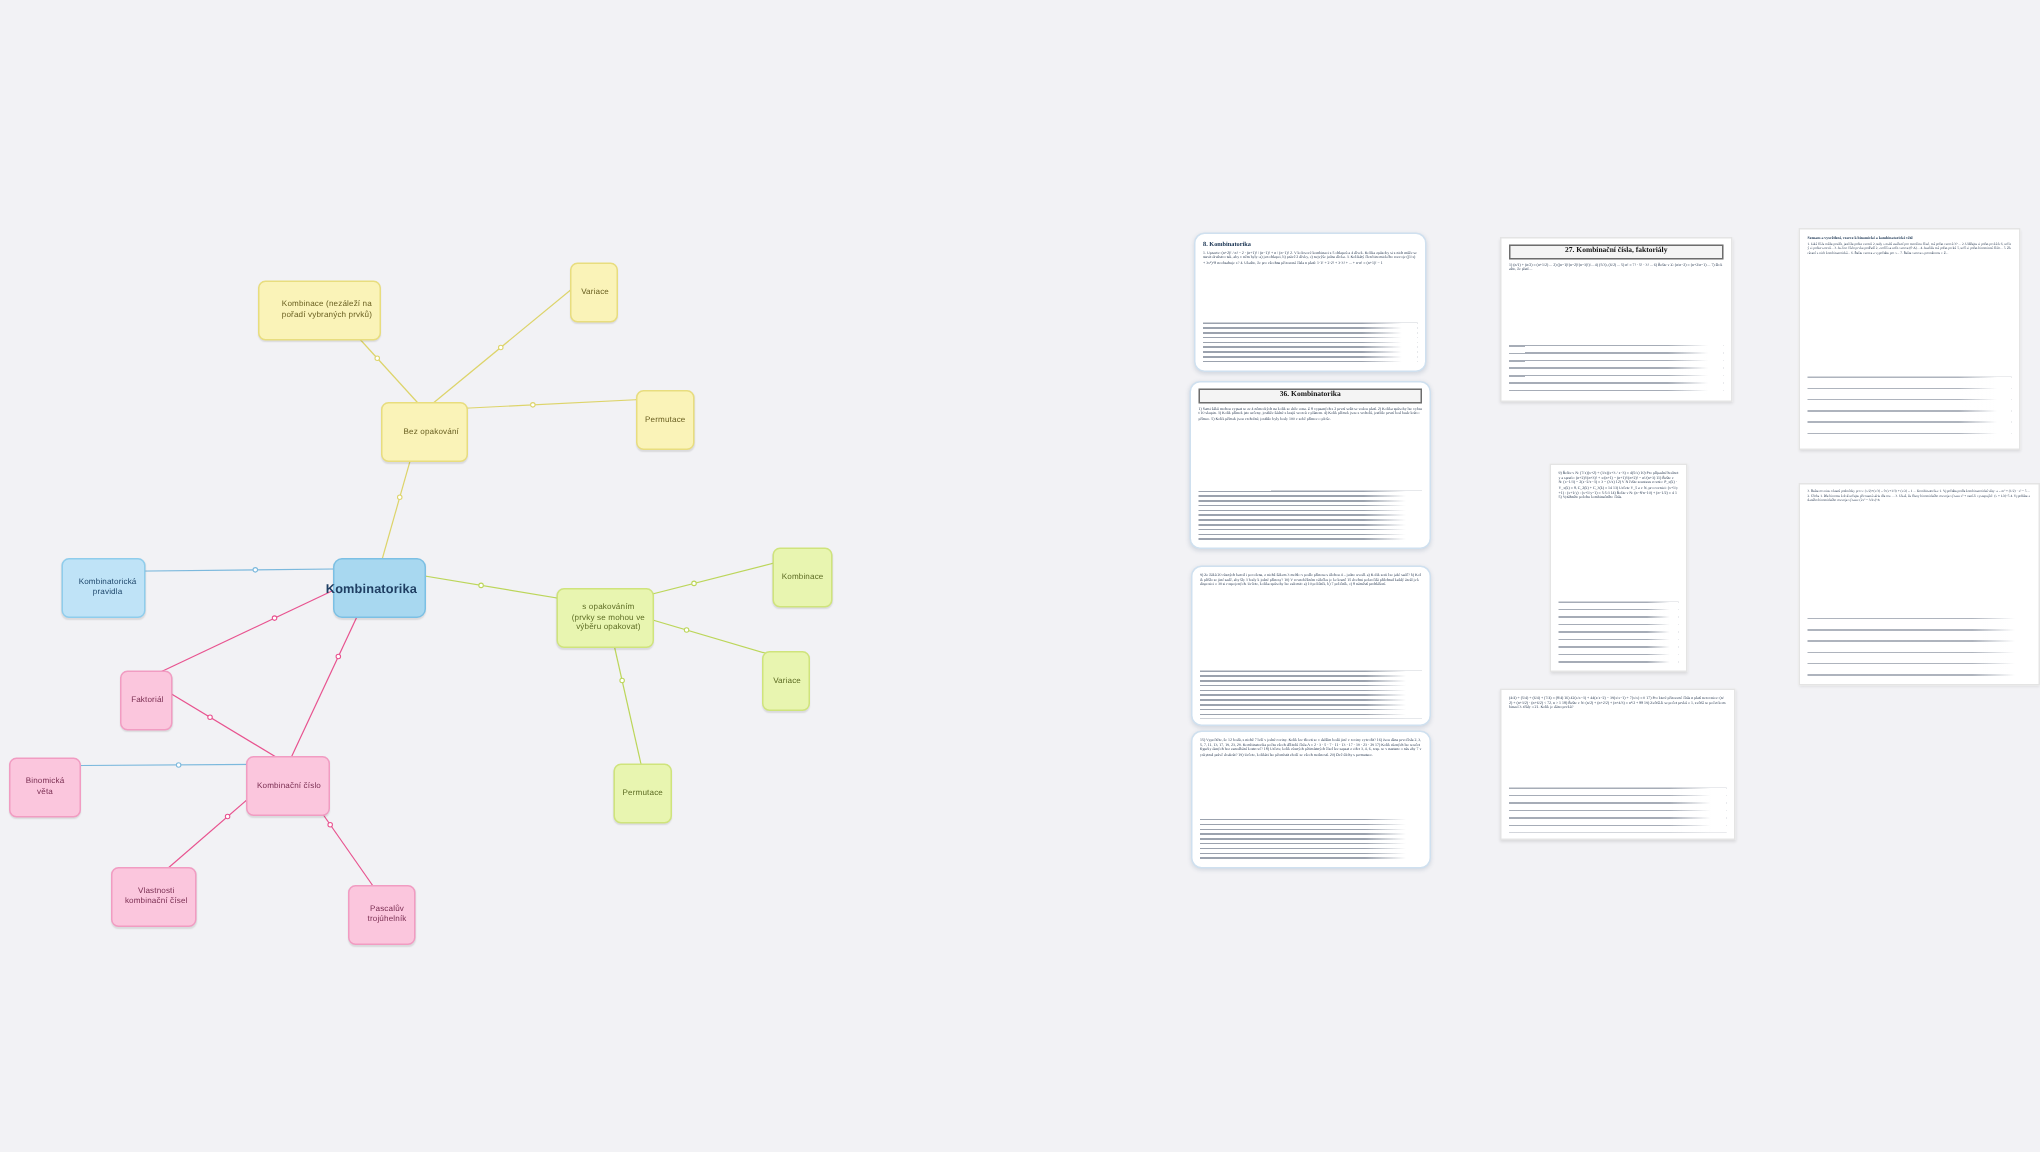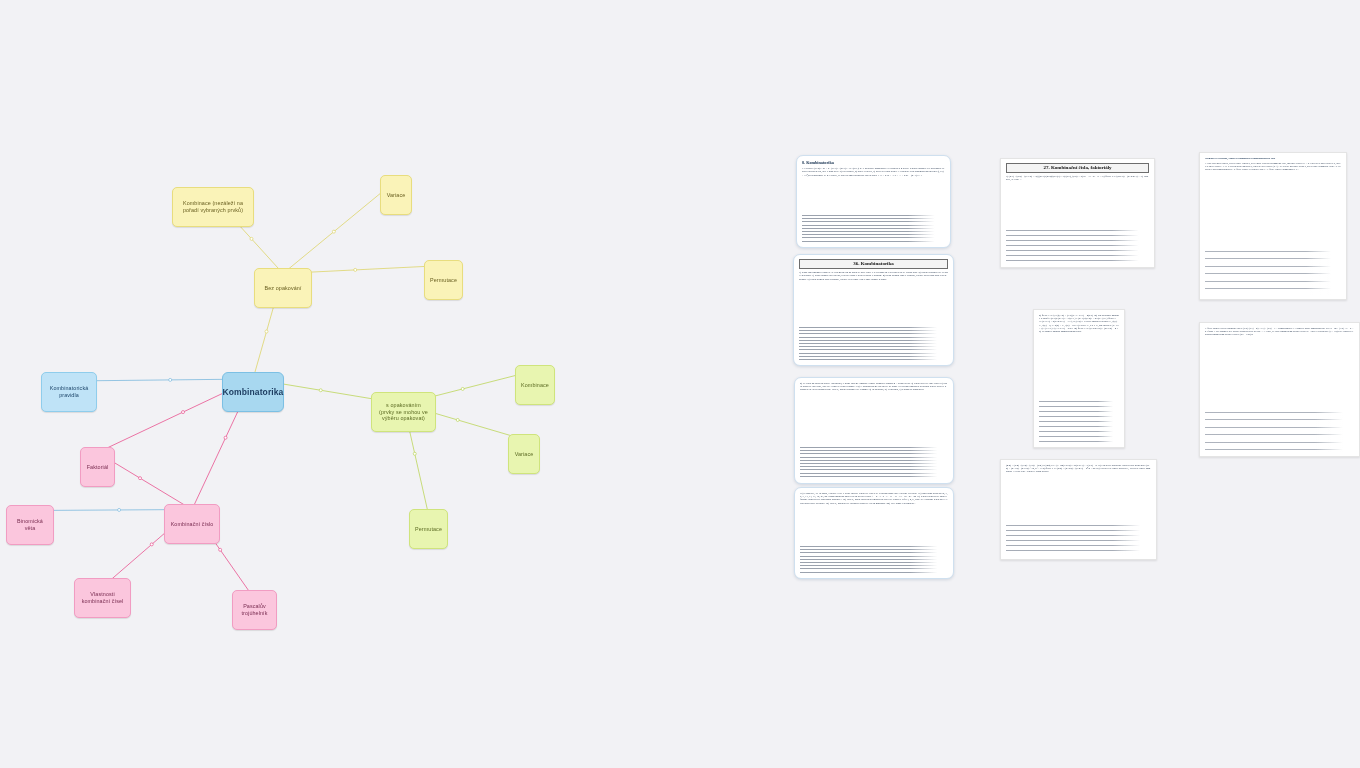--- a/index.html
+++ b/index.html
@@ -16,21 +16,21 @@
   
   .node{
     position:absolute;
     box-sizing:border-box;
     border-radius:5px;
     text-align:center;
     line-height:1.22;
     padding:19px 5px;
     letter-spacing:.1px;
     white-space:pre-line;
-    display:flex;align-items:center;justify-content:center;
+    display:flex;align-items:center;justify-content:flex-end;
     box-shadow:0 1px 1px rgba(0,0,0,.10);
   }
   .n-root{
     background:#a8d8f0;border:1px solid #7cc0e4;color:#1f3f63;
     font-weight:bold;font-size:8.5px;border-radius:6px;
   }
   .n-blue{background:#bfe3f7;border:1px solid #8fcdec;color:#20496d;font-size:5.4px;}
   .n-yellow{background:#faf3b8;border:1px solid #e8dd7e;color:#6a6022;font-size:5.4px;}
   .n-green{background:#e8f5b0;border:1px solid #cfe47c;color:#5c6b23;font-size:5.4px;}
   .n-pink{background:#fbc6dd;border:1px solid #f19cc2;color:#7a2e52;font-size:5.4px;}

